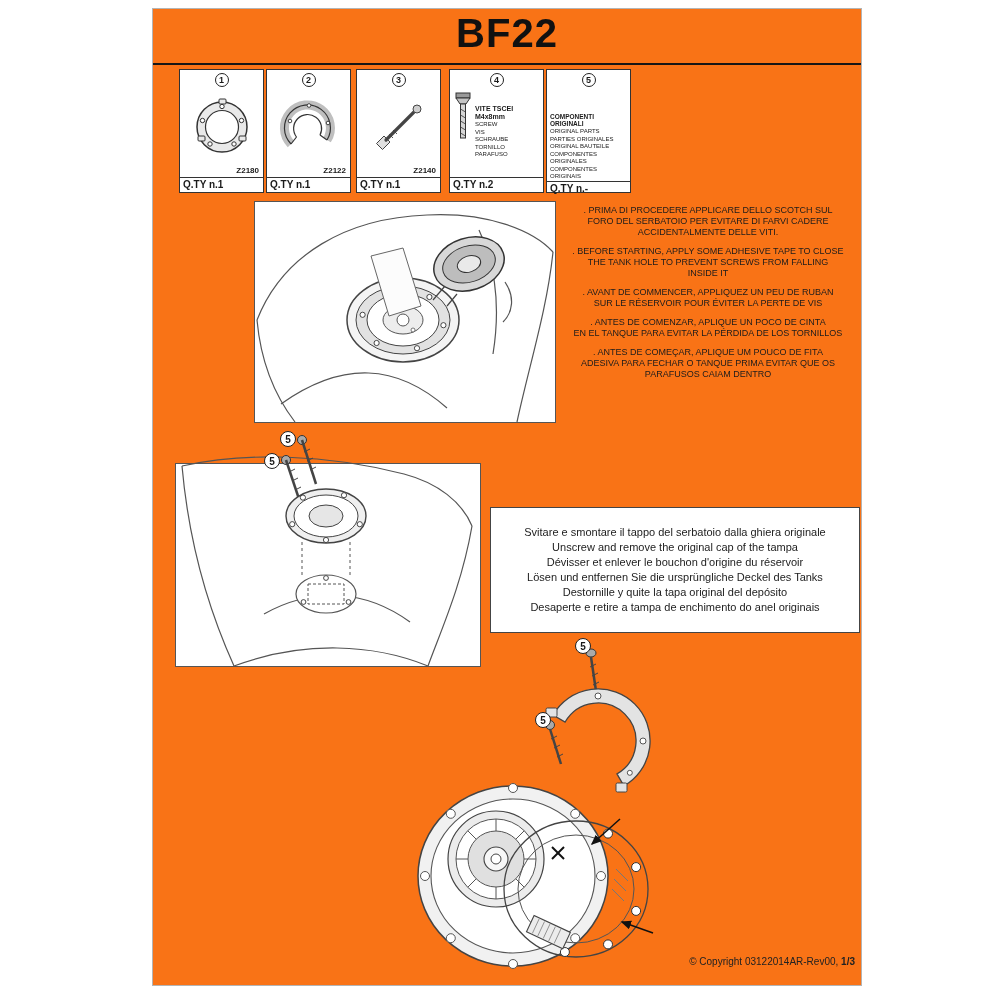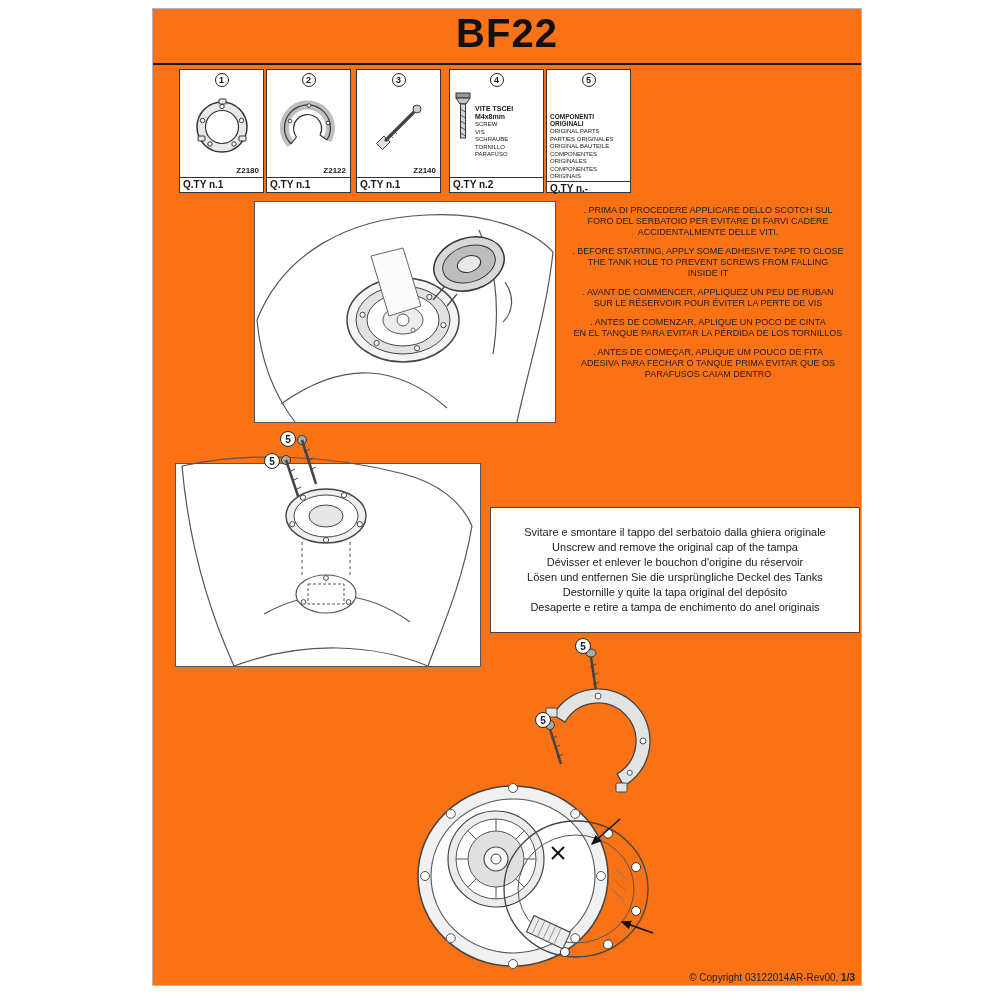--- a/index.html
+++ b/index.html
@@ -40,21 +40,21 @@
   .warnings p { margin-bottom:8px; white-space:pre-line; }
 
   
   .stepbox { position:absolute; left:337px; top:498px; width:370px; border:1px solid #444;
              padding:17px 4px; text-align:center; font-size:11px; line-height:15px; color:#222; background:#fff; }
 
   .callout { position:absolute; width:16px; height:16px; border:1.3px solid #222; border-radius:50%;
              background:#fff; font-size:10px; font-weight:bold; display:flex; align-items:center;
              justify-content:center; z-index:3; }
 
-  .footer { position:absolute; right:6px; bottom:2px; font-size:10px; color:#222; }
+  .footer { position:absolute; right:6px; bottom:18px; font-size:10px; color:#222; }
 </style>
 </head>
 <body>
 
 <div class="page">
 
   <div class="title">BF22</div>
   <div class="title-rule"></div>
 
   <div class="parts">

